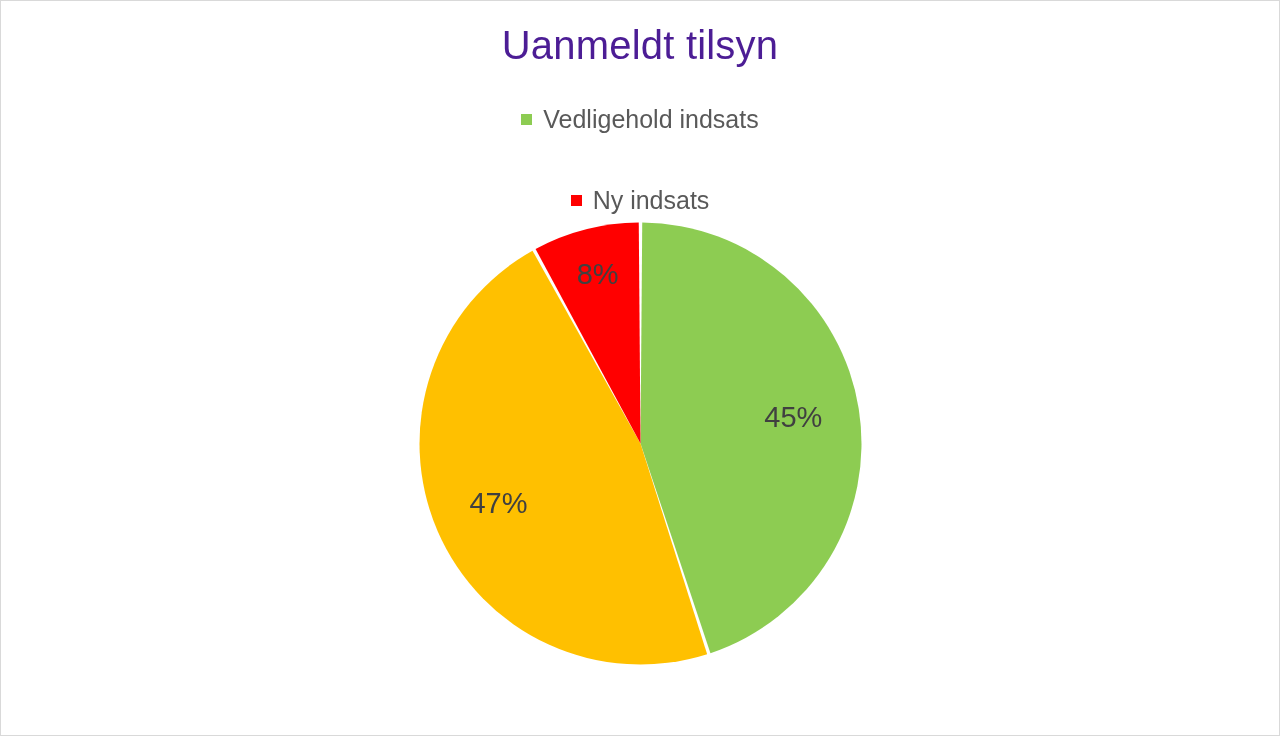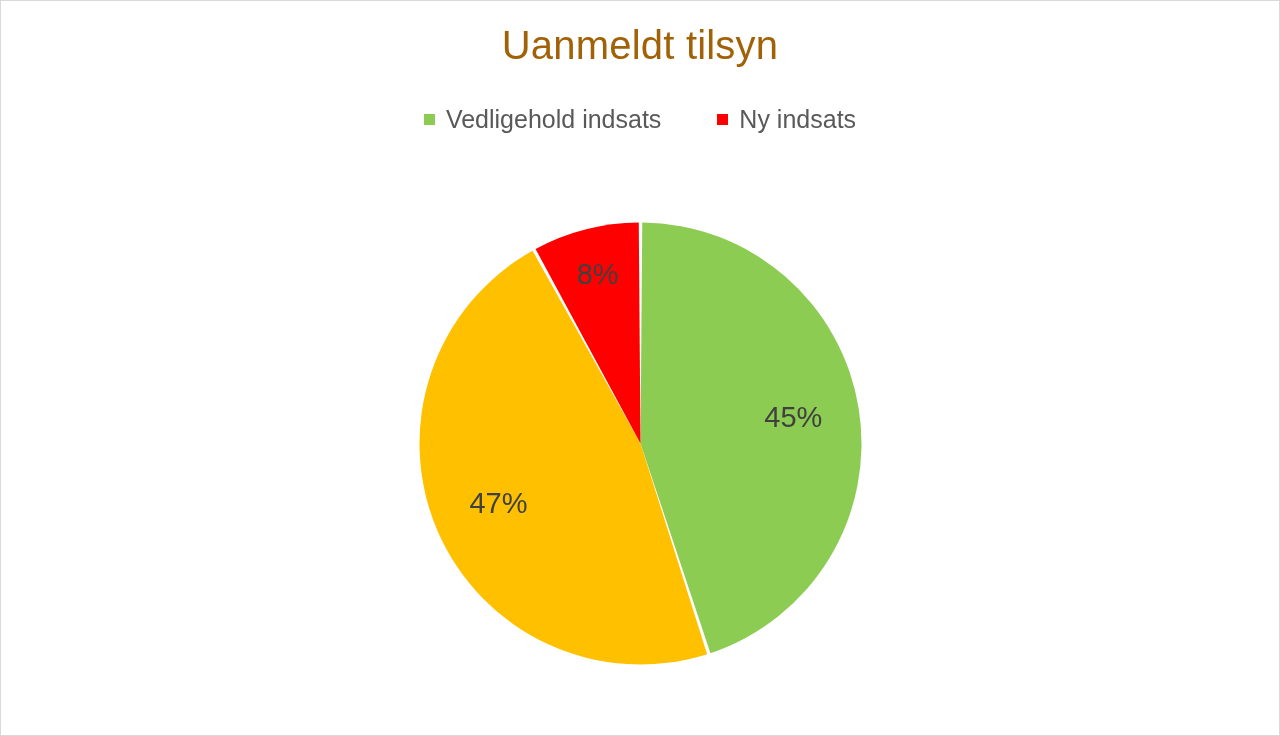--- a/index.html
+++ b/index.html
@@ -25,33 +25,34 @@
 
   
   #chart-title {
     position: absolute;
     top: 20px;
     left: 0;
     width: 100%;
     text-align: center;
     font-size: 40px;
     font-weight: 400;
-    color: #a16207;
+    color: #4c1d95;
     letter-spacing: 0.2px;
     line-height: 1.2;
     white-space: nowrap;
   }
 
   
   #chart-legend {
     position: absolute;
     top: 106px;
     left: 0;
     width: 100%;
     display: flex;
+    flex-direction: column;
     justify-content: center;
     align-items: center;
     gap: 56px;
   }
   .legend-item {
     display: flex;
     flex-direction: row;
     align-items: center;
     gap: 11px;
   }

